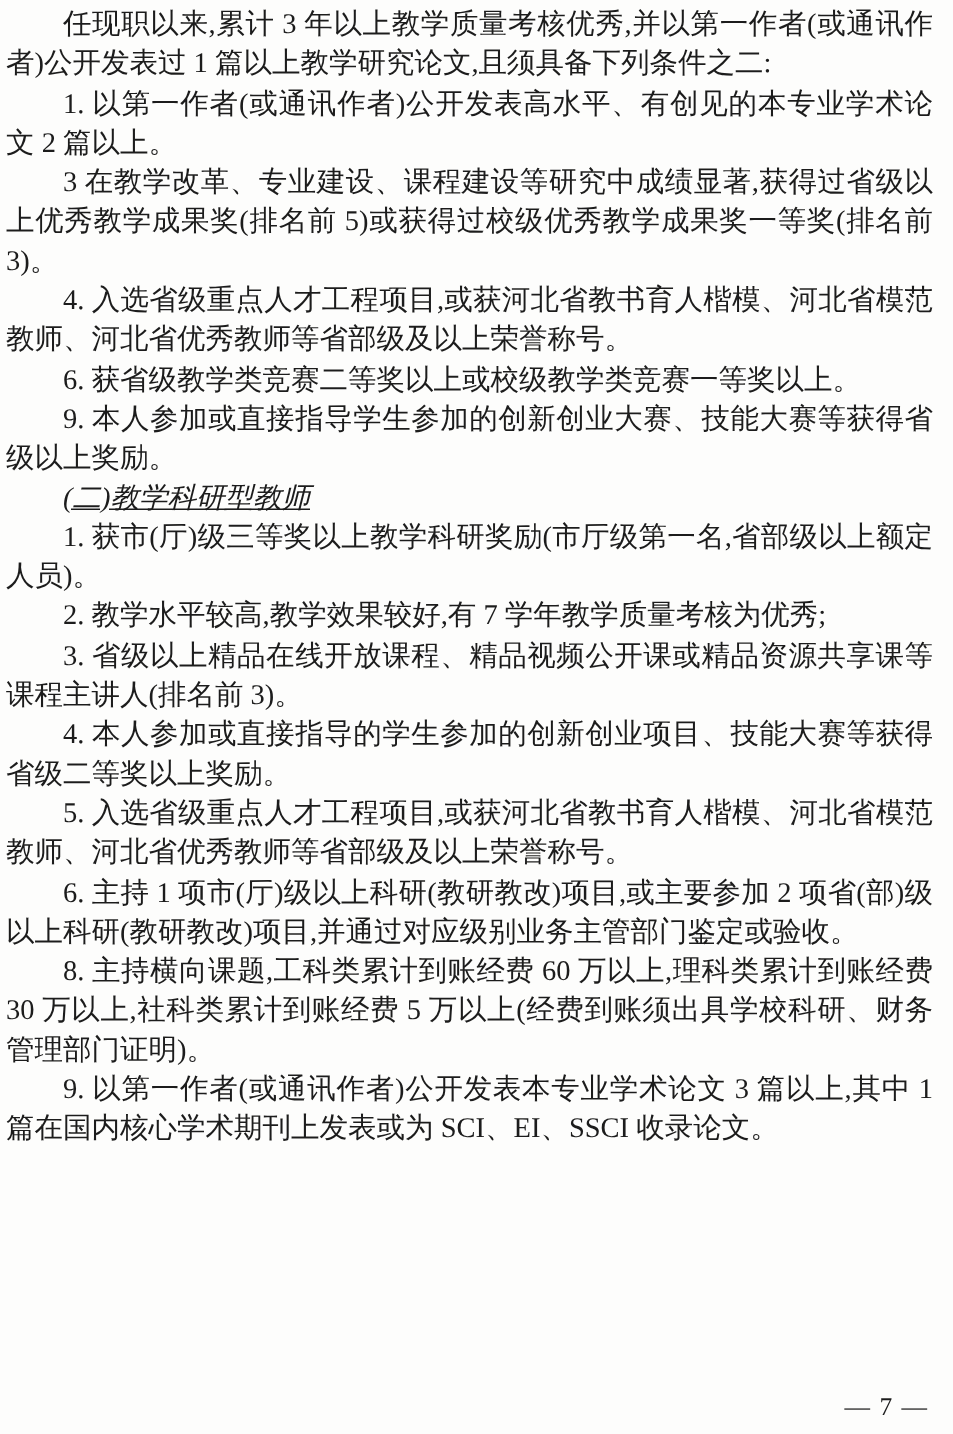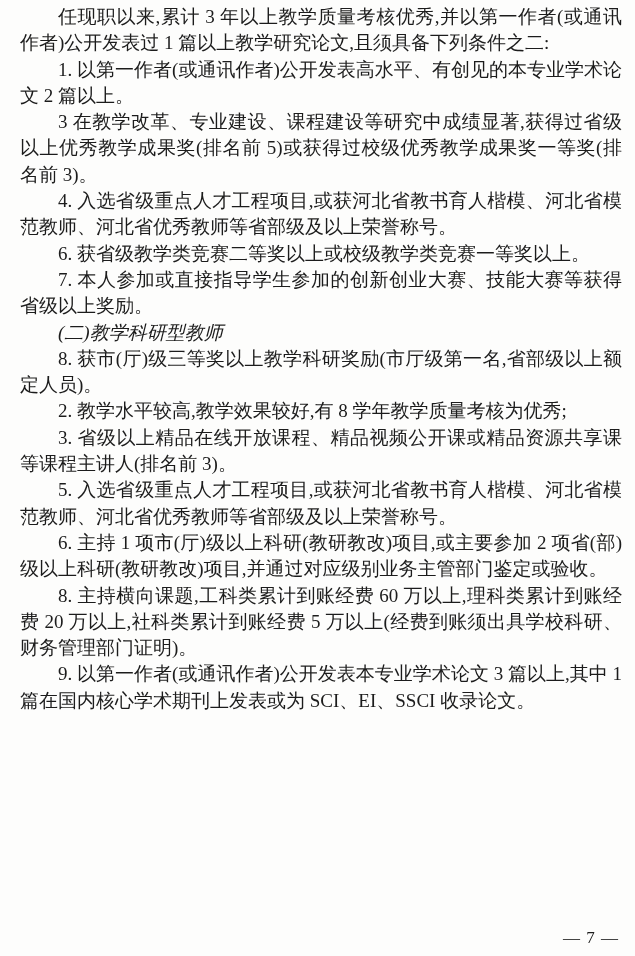--- a/index.html
+++ b/index.html
@@ -12,58 +12,60 @@
     background: #fdfdfc;
     overflow: hidden;
     font-family: "Liberation Serif", "DejaVu Serif", serif;
     color: #1c1c1c;
   }
   .page {
     position: relative;
     width: 635px;
     height: 956px;
     box-sizing: border-box;
-    padding: 4px 13px 0 20px;
+    padding: 4px 13px 0 4px;
     background: #fdfdfc;
   }
   .doc p {
     margin: 0;
     font-size: 19px;
     line-height: 26.3px;
     text-align: justify;
     text-indent: 2em;
     word-break: break-all;
   }
   .doc p.heading {
     font-style: italic;
     font-weight: normal;
+    text-decoration: underline;
   }
   .footer {
     position: absolute;
     right: 16px;
     bottom: 8px;
     font-size: 17px;
     letter-spacing: 1px;
     color: #1c1c1c;
   }
 </style>
 </head>
 <body>
 
 <div class="page">
   <div class="doc" id="doc">
       <p class="body">任现职以来,累计 3 年以上教学质量考核优秀,并以第一作者(或通讯作者)公开发表过 1 篇以上教学研究论文,且须具备下列条件之二:</p>
       <p class="body">1. 以第一作者(或通讯作者)公开发表高水平、有创见的本专业学术论文 2 篇以上。</p>
       <p class="body">3 在教学改革、专业建设、课程建设等研究中成绩显著,获得过省级以上优秀教学成果奖(排名前 5)或获得过校级优秀教学成果奖一等奖(排名前 3)。</p>
       <p class="body">4. 入选省级重点人才工程项目,或获河北省教书育人楷模、河北省模范教师、河北省优秀教师等省部级及以上荣誉称号。</p>
       <p class="body">6. 获省级教学类竞赛二等奖以上或校级教学类竞赛一等奖以上。</p>
-      <p class="body">7. 本人参加或直接指导学生参加的创新创业大赛、技能大赛等获得省级以上奖励。</p>
+      <p class="body">9. 本人参加或直接指导学生参加的创新创业大赛、技能大赛等获得省级以上奖励。</p>
       <p class="heading">(二)教学科研型教师</p>
-      <p class="body">8. 获市(厅)级三等奖以上教学科研奖励(市厅级第一名,省部级以上额定人员)。</p>
-      <p class="body">2. 教学水平较高,教学效果较好,有 8 学年教学质量考核为优秀;</p>
+      <p class="body">1. 获市(厅)级三等奖以上教学科研奖励(市厅级第一名,省部级以上额定人员)。</p>
+      <p class="body">2. 教学水平较高,教学效果较好,有 7 学年教学质量考核为优秀;</p>
       <p class="body">3. 省级以上精品在线开放课程、精品视频公开课或精品资源共享课等课程主讲人(排名前 3)。</p>
+      <p class="body">4. 本人参加或直接指导的学生参加的创新创业项目、技能大赛等获得省级二等奖以上奖励。</p>
       <p class="body">5. 入选省级重点人才工程项目,或获河北省教书育人楷模、河北省模范教师、河北省优秀教师等省部级及以上荣誉称号。</p>
       <p class="body">6. 主持 1 项市(厅)级以上科研(教研教改)项目,或主要参加 2 项省(部)级以上科研(教研教改)项目,并通过对应级别业务主管部门鉴定或验收。</p>
-      <p class="body">8. 主持横向课题,工科类累计到账经费 60 万以上,理科类累计到账经费 20 万以上,社科类累计到账经费 5 万以上(经费到账须出具学校科研、财务管理部门证明)。</p>
+      <p class="body">8. 主持横向课题,工科类累计到账经费 60 万以上,理科类累计到账经费 30 万以上,社科类累计到账经费 5 万以上(经费到账须出具学校科研、财务管理部门证明)。</p>
       <p class="body">9. 以第一作者(或通讯作者)公开发表本专业学术论文 3 篇以上,其中 1 篇在国内核心学术期刊上发表或为 SCI、EI、SSCI 收录论文。</p>
     </div>
   <div class="footer">— 7 —</div>
 </div>
 
 </body></html>

